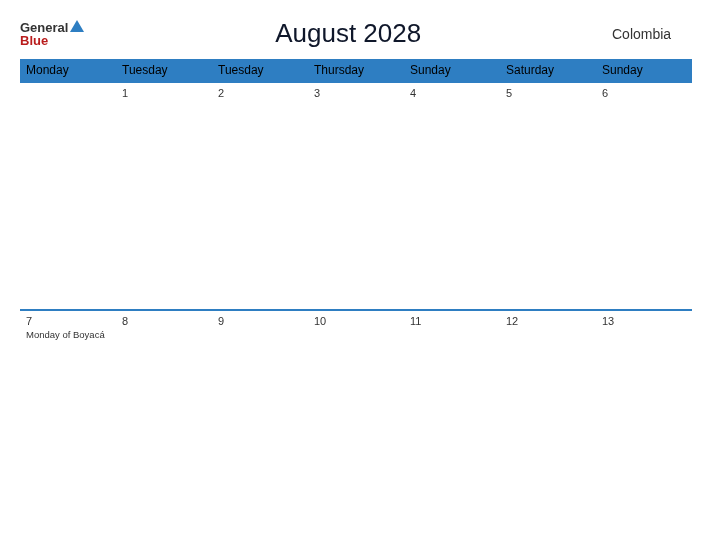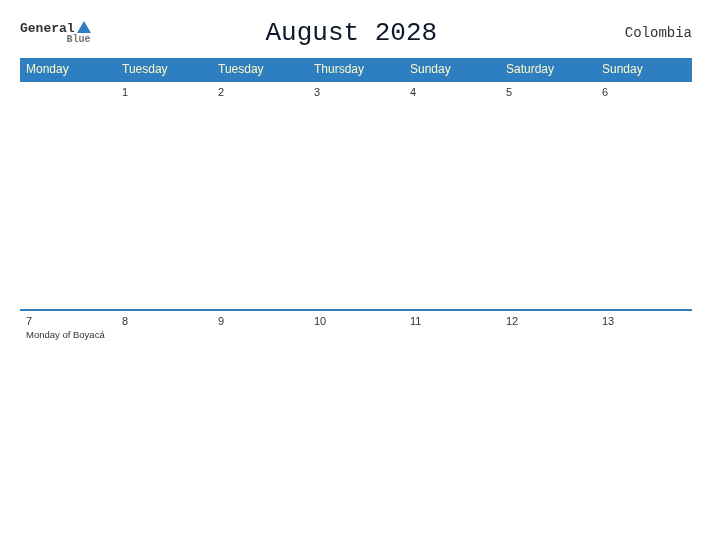--- a/index.html
+++ b/index.html
@@ -16,37 +16,35 @@
       padding: 18px 20px 12px 20px;
       display: flex;
       flex-direction: column;
     }
     
     .header {
       display: flex;
       align-items: center;
       justify-content: space-between;
       margin-bottom: 10px;
-      font-family: Liberation Mono, monospace;
     }
     .logo {
       display: flex;
       flex-direction: column;
       line-height: 1;
     }
     .logo-general {
       font-size: 13px;
       font-weight: bold;
       color: #333;
     }
     .logo-blue {
-      font-size: 10px;
+      font-size: 13px;
       font-weight: bold;
-      color: #737373;
-      text-align: right;
+      color: #b91c1c;
     }
     .logo-row {
       display: flex;
       align-items: center;
     }
     .logo-triangle {
       width: 0;
       height: 0;
       border-left: 7px solid transparent;
       border-right: 7px solid transparent;
@@ -58,36 +56,35 @@
       font-size: 26px;
       font-weight: normal;
       color: #0f172a;
       text-align: center;
       flex: 1;
     }
     .country {
       font-size: 14px;
       color: #333;
       min-width: 80px;
-      text-align: right;
     }
     
     .calendar {
       flex: 1;
       display: flex;
       flex-direction: column;
     }
     table {
       width: 100%;
       border-collapse: collapse;
       flex: 1;
     }
     .day-header {
       background: #2e7ec2;
-      color: #fef9c3;
+      color: #000000;
       font-size: 12px;
       text-align: left;
       padding: 4px 6px;
       font-weight: normal;
       border: none;
     }
     .week-row {
       border-top: 2px solid #2e7ec2;
     }
     .week-row td {

